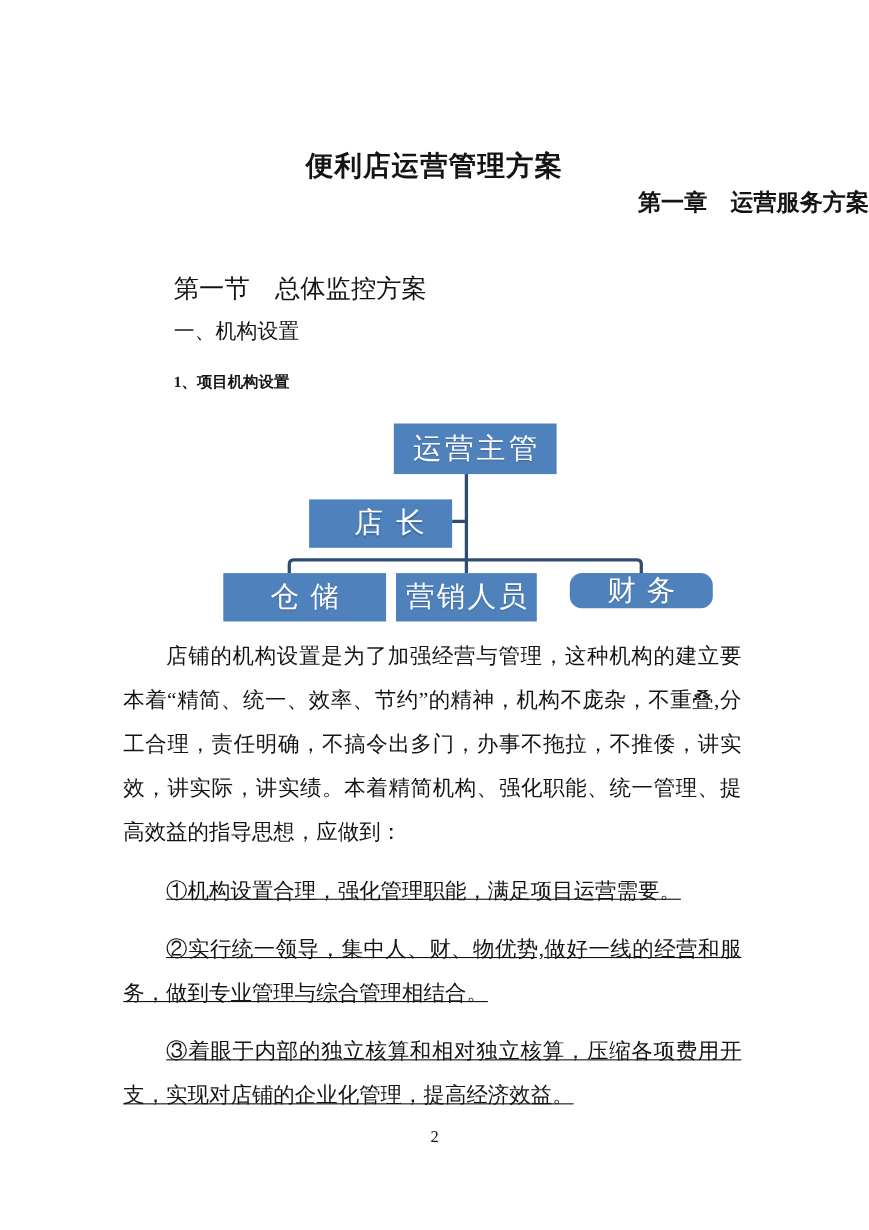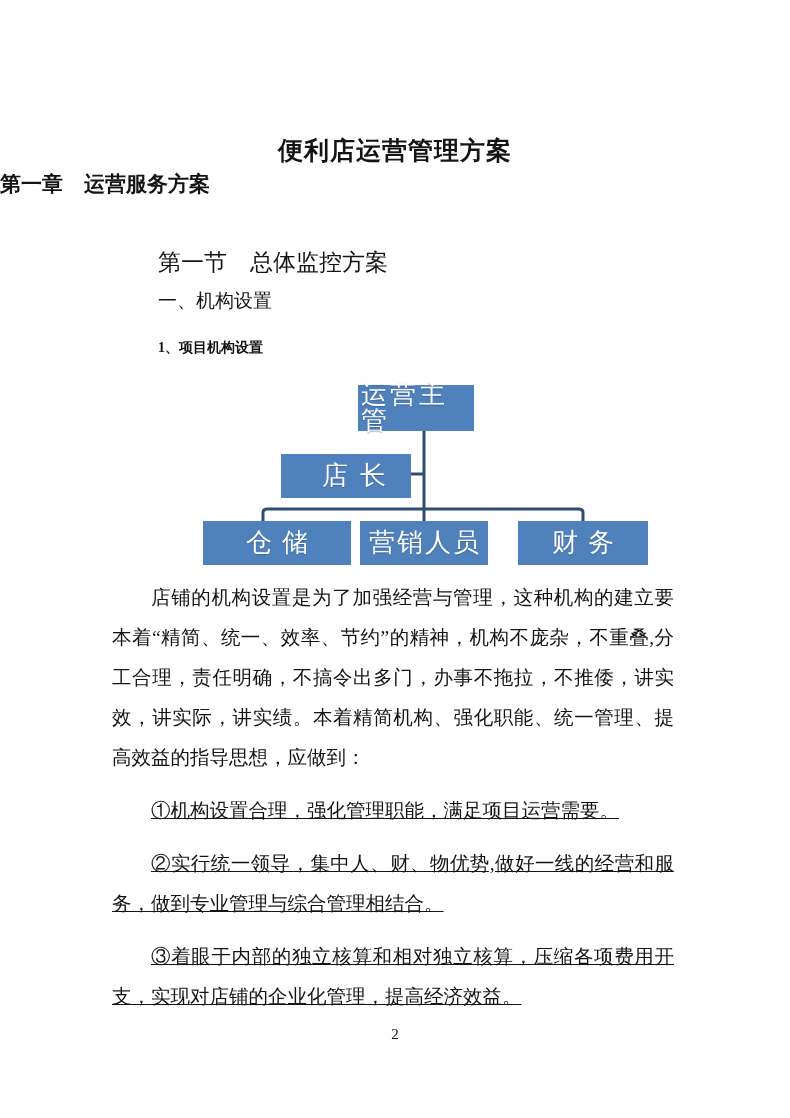--- a/index.html
+++ b/index.html
@@ -27,21 +27,21 @@
     font-size: 25px;
     font-weight: bold;
     letter-spacing: 1px;
     margin-top: 40px;
   }
   .chapter-heading {
     position: absolute;
     top: 170px;
     left: 0;
     width: 100%;
-    text-align: left;
+    text-align: right;
     font-size: 21px;
     font-weight: bold;
   }
   .section-heading {
     position: absolute;
     top: 247px;
     left: 158px;
     font-size: 23px;
     font-weight: normal;
   }
@@ -84,25 +84,25 @@
     position: absolute;
     display: flex;
     align-items: center;
     justify-content: center;
     background: var(--box-color, #4f81bd);
     color: var(--box-text-color, #ffffff);
     font-size: 26px;
     line-height: 1;
     text-shadow: 0 1px 1px rgba(40,70,110,0.45);
   }
-  .org-node.n-top    { left: 358px; top: 2px;   width: 116px; height: 46px; letter-spacing: 3px; padding-left: 3px; box-sizing: border-box; }
+  .org-node.n-top    { left: 358px; top: 2px;   width: 148px; height: 46px; letter-spacing: 3px; padding-left: 3px; box-sizing: border-box; }
   .org-node.n-mid    { left: 281px; top: 71px;  width: 130px; height: 44px; letter-spacing: 12px; padding-left: 28px; box-sizing: border-box; }
   .org-node.n-b1     { left: 203px; top: 138px; width: 148px; height: 44px; letter-spacing: 10px; padding-left: 10px; box-sizing: border-box; }
   .org-node.n-b2     { left: 360px; top: 138px; width: 128px; height: 44px; letter-spacing: 2px; padding-left: 2px; box-sizing: border-box; }
-  .org-node.n-b3     { left: 518px; top: 138px; width: 130px; height: 44px; letter-spacing: 10px; padding-left: 10px; box-sizing: border-box; }
+  .org-node.n-b3     { left: 518px; top: 138px; width: 130px; height: 32px; letter-spacing: 10px; padding-left: 10px; box-sizing: border-box; border-radius: 11px; }
 
   
   .body-text {
     position: absolute;
     top: 578px;
     left: 112px;
     width: 562px;
     font-size: 19.5px;
     line-height: 40px;
     text-align: justify;

